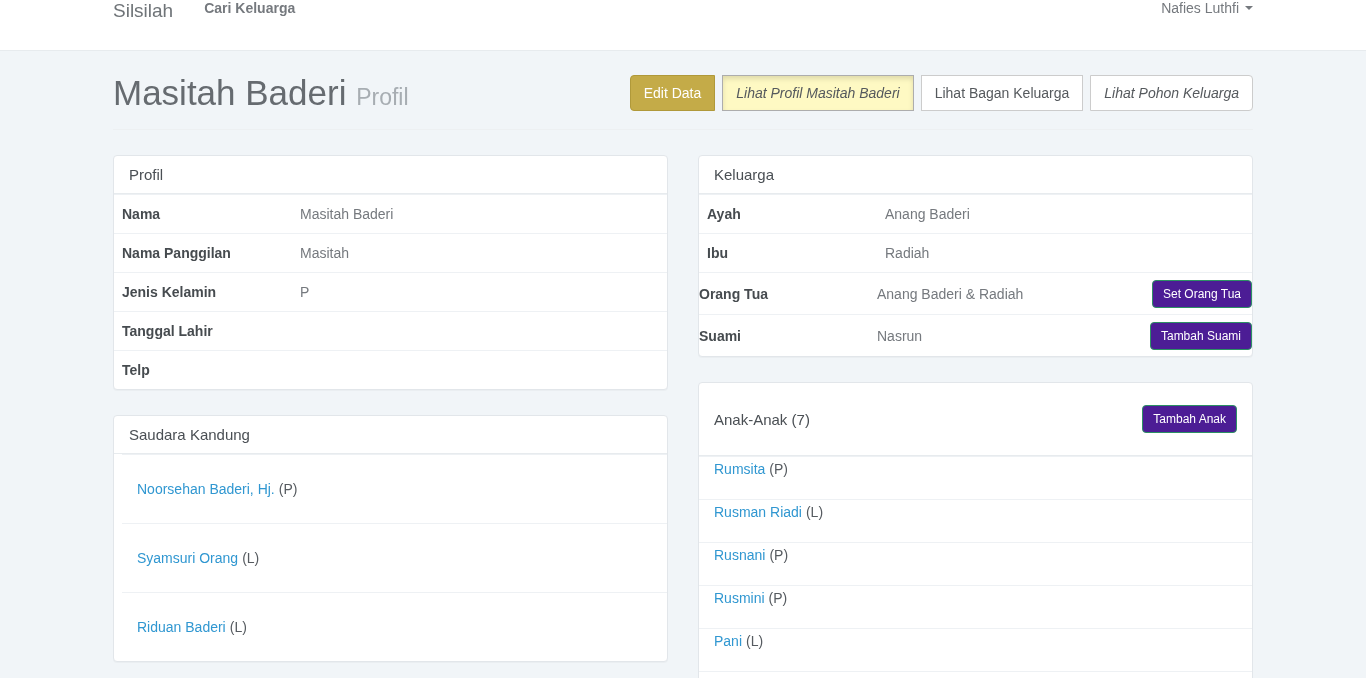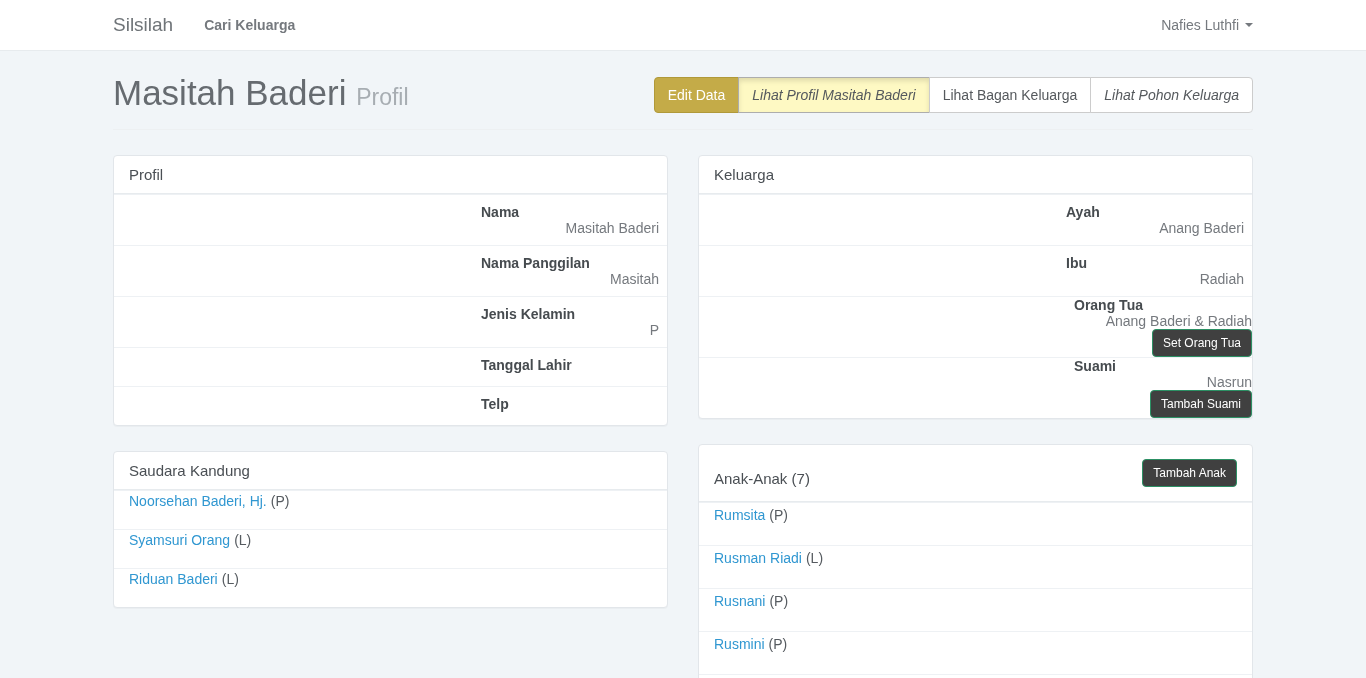--- a/index.html
+++ b/index.html
@@ -10,44 +10,44 @@
     font-size: 14px; color: #636b6f;
   }
   a { text-decoration: none; cursor: pointer; }
   .container { width: 1140px; margin: 0 auto; }
 
   
   .navbar {
     height: 51px; background: #ffffff;
     border-bottom: 1px solid #e7ebee;
   }
-  .nav-inner { display: flex; align-items: center; height: 100%; }
+  .nav-inner { display: flex; align-items: flex-start; height: 100%; }
   .brand { font-size: 19px; color: #6f7478; margin-right: 31px; }
   .nav-link { font-size: 14px; color: #75797e; font-weight: bold; }
   .nav-user {
     margin-left: auto; font-size: 14px; color: #75797e;
     display: flex; align-items: center; cursor: pointer;
   }
   .caret {
     display: inline-block; width: 0; height: 0; margin-left: 6px;
     border-left: 4px solid transparent; border-right: 4px solid transparent;
     border-top: 4px solid #75797e;
   }
 
   
   .page-header {
-    display: flex; justify-content: space-between; align-items: flex-end;
+    display: flex; justify-content: space-between; align-items: flex-start;
     margin-top: 22px; padding-bottom: 16px; margin-bottom: 25px;
     border-bottom: 1px solid #edf0f2;
   }
   h1 { font-size: 35px; font-weight: 400; color: #666b70; line-height: 1.15; }
   h1 small { font-size: 23px; font-weight: 400; color: #a7adb2; }
 
   
-  .btn-group { display: inline-flex; margin-top: 2px; }
+  .btn-group { display: inline-flex; margin-top: 2px; gap: 8px; }
   .btn {
     font-family: "Liberation Sans", sans-serif;
     font-size: 14px; line-height: 20px; padding: 7px 13px;
     background: #ffffff; border: 1px solid #cccccc; color: #55595d;
     cursor: pointer; margin-left: -1px; white-space: nowrap;
   }
   .btn-group .btn:first-child { border-radius: 4px 0 0 4px; margin-left: 0; }
   .btn-group .btn:last-child { border-radius: 0 4px 4px 0; font-style: italic; }
   .btn-gold { background: #c4ab48; border-color: #b0993a; color: #ffffff; }
   .btn.active {
@@ -63,50 +63,49 @@
   
   .panel {
     background: #ffffff; border: 1px solid #e2e6ea; border-radius: 4px;
     margin-bottom: 25px; box-shadow: 0 1px 1px rgba(0,0,0,.03);
   }
   .panel-heading {
     padding: 10px 15px; font-size: 15px; color: #4a4f54;
     border-bottom: 1px solid #e7ebee;
   }
   .panel-heading.with-action {
-    display: flex; align-items: flex-end; justify-content: space-between;
-    padding: 14px 15px; min-height: 42px;
+    display: flex; align-items: center; justify-content: space-between;
+    padding: 22px 15px; min-height: 42px;
   }
 
   
   .trow {
-    display: flex; align-items: flex-end; padding: 9px 8px; min-height: 39px;
+    display: flex; align-items: center; padding: 9px 8px; min-height: 39px;
     border-top: 1px solid #eef1f4;
-    flex-direction: column;
   }
   .trow:first-of-type { border-top: none; }
   .trow .tlabel { width: 178px; flex-shrink: 0; font-weight: bold; color: #464b4f; }
   .trow .tvalue { color: #75797e; }
   .trow.has-btn { padding: 0; min-height: 42px; }
   .link { color: #3097d1; }
 
   
   .list-item {
     padding: 4px 15px; border-top: 1px solid #eef1f4; min-height: 43px;
   }
   .list-item:first-of-type { border-top: none; }
-  .list-item.compact { padding: 2px 15px; min-height: 39px; }
+  .list-item.compact { padding: 26px 15px; min-height: 39px; margin-left: 8px; }
   .gender { color: #565b60; margin-left: 4px; }
 
   
   .btn-green {
     font-family: "Liberation Sans", sans-serif;
     margin-left: auto; font-size: 12px; line-height: 16px;
     padding: 5px 10px; border-radius: 4px; cursor: pointer;
-    background: #404040; border: 1px solid #2c9064; color: #ffffff;
+    background: #4c1d95; border: 1px solid #2c9064; color: #ffffff;
     white-space: nowrap;
   }
 </style>
 </head>
 <body>
 
 <nav class="navbar">
   <div class="container nav-inner">
     <a class="brand">Silsilah</a>
     <a class="nav-link">Cari Keluarga</a>

